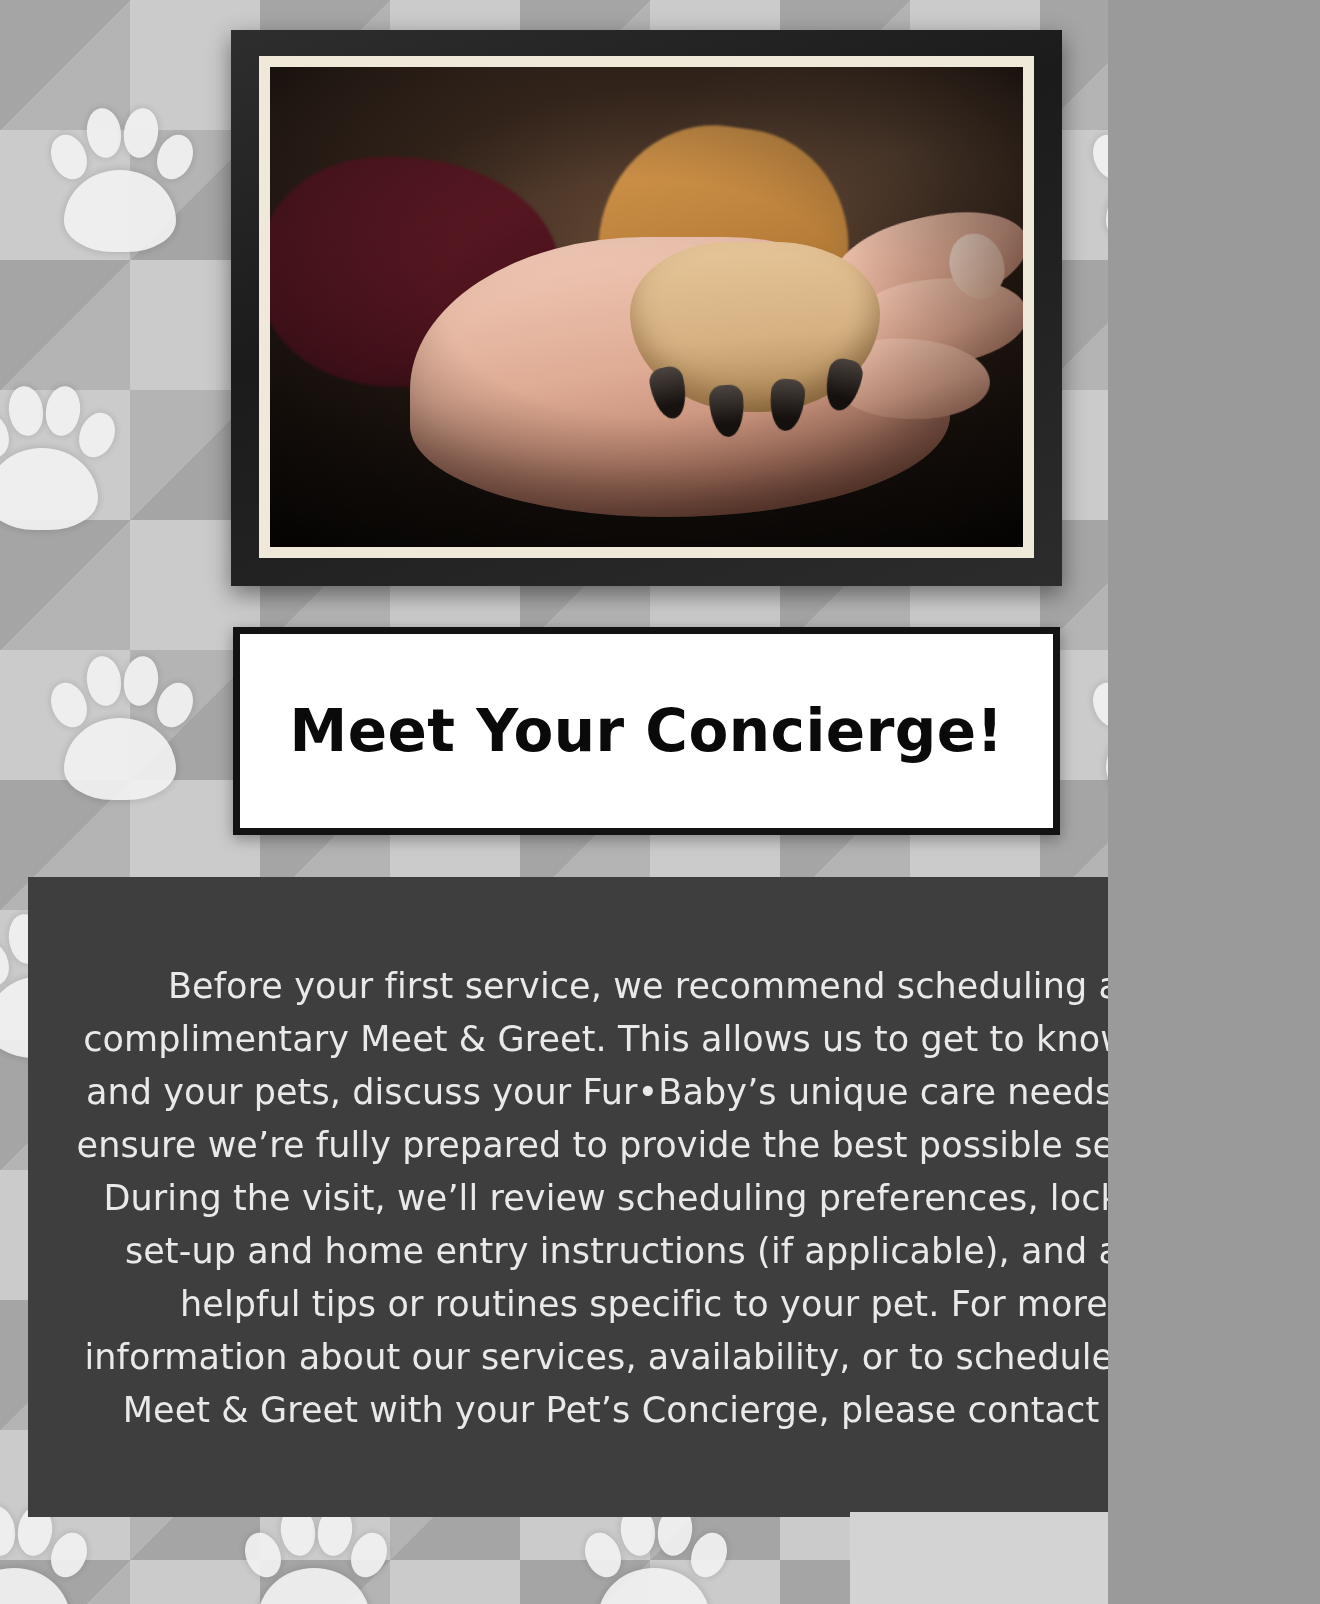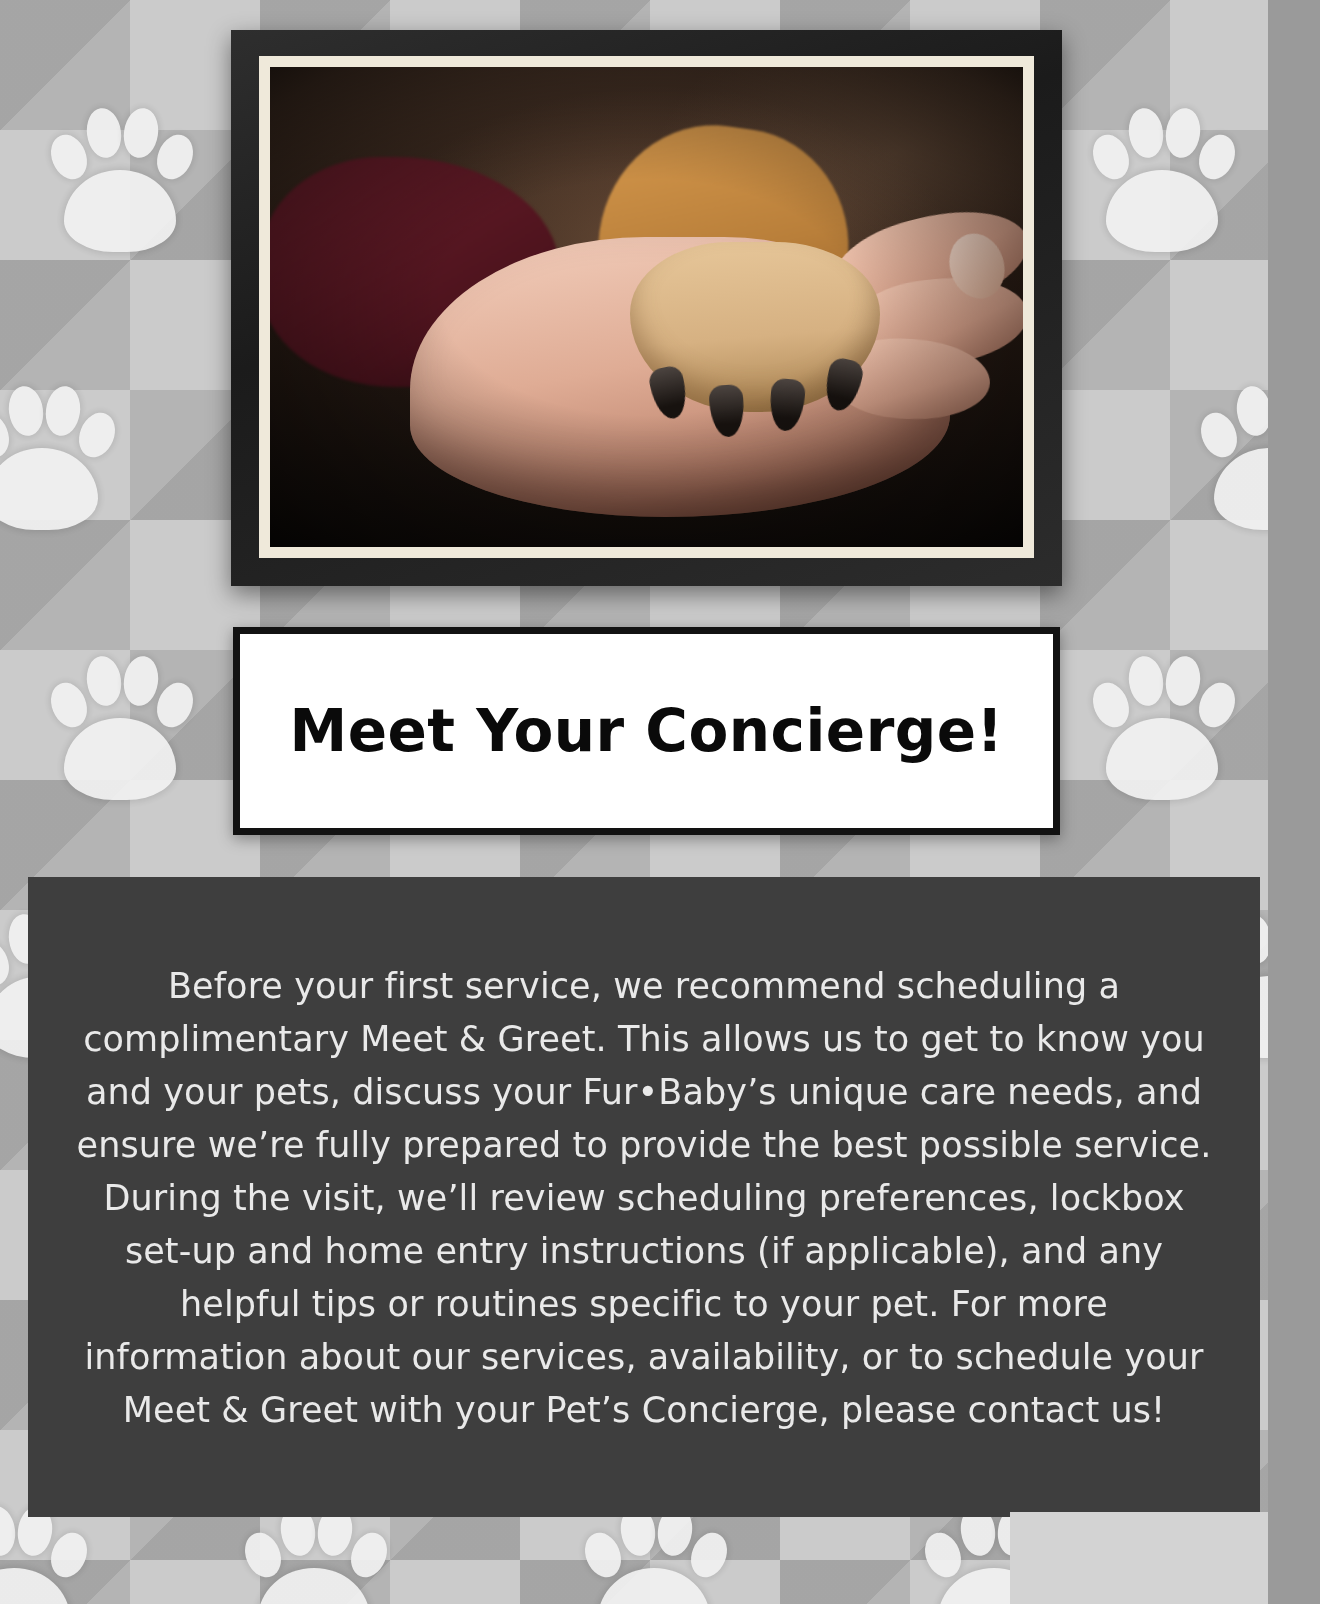--- a/index.html
+++ b/index.html
@@ -10,21 +10,21 @@
     width: 1320px;
     height: 1604px;
     font-family: "Liberation Sans", sans-serif;
     background: #9a9a9a;
     overflow: hidden;
   }
 
   
   .page {
     position: relative;
-    width: 1268px;
+    width: 1108px;
     height: 1604px;
     overflow: hidden;
     background-color: #7dd3fc;
   }
 
   
   .wallpaper {
     position: absolute;
     inset: 0;
     background-color: #b4b4b4;

